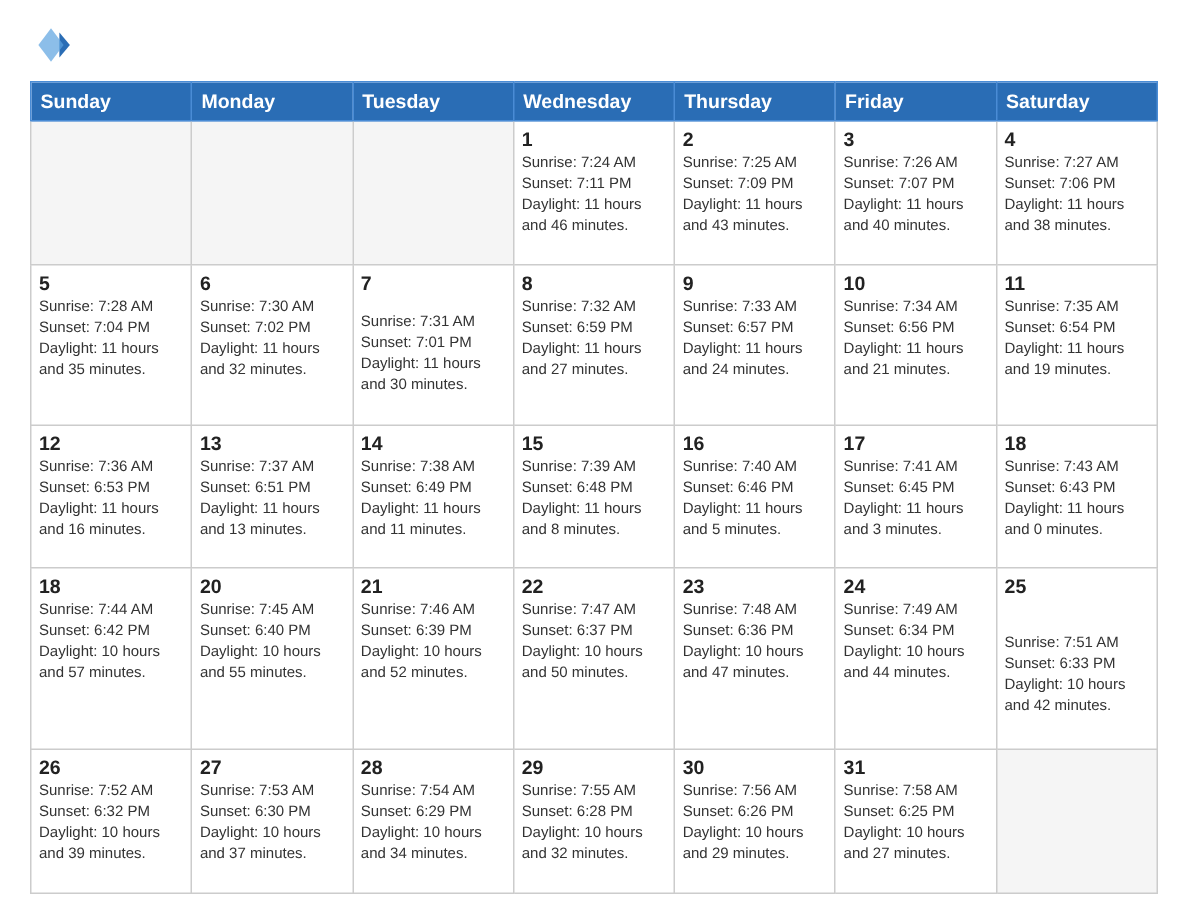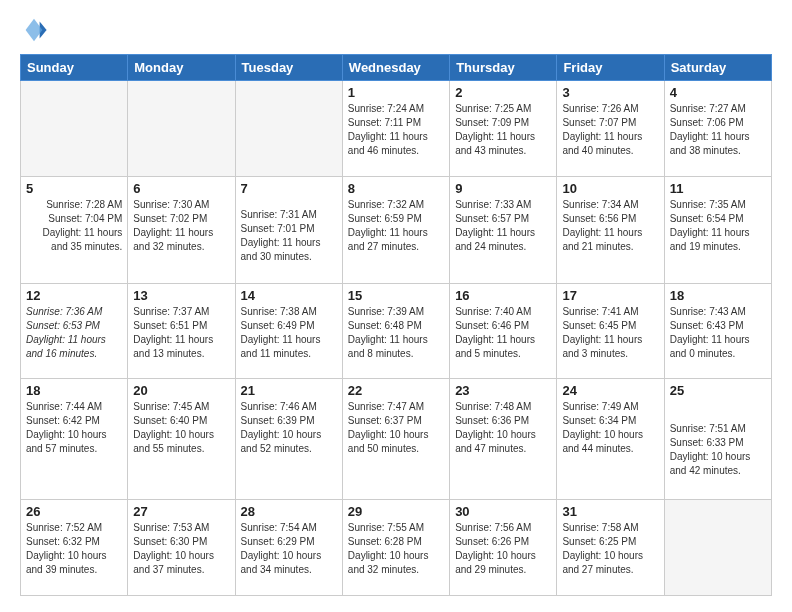--- a/index.html
+++ b/index.html
@@ -158,21 +158,21 @@
             <span class="day-num">4</span>
             <div class="day-info" style="white-space: pre-line;">Sunrise: 7:27 AM
 Sunset: 7:06 PM
 Daylight: 11 hours
 and 38 minutes.</div>
           </td>
         </tr>
         <tr>
           <td>
             <span class="day-num">5</span>
-            <div class="day-info" style="white-space: pre-line; text-align: right;">Sunrise: 7:28 AM
+            <div class="day-info" style="white-space: pre-line;">Sunrise: 7:28 AM
 Sunset: 7:04 PM
 Daylight: 11 hours
 and 35 minutes.</div>
           </td>
           <td>
             <span class="day-num">6</span>
             <div class="day-info" style="white-space: pre-line;">Sunrise: 7:30 AM
 Sunset: 7:02 PM
 Daylight: 11 hours
 and 32 minutes.</div>
@@ -209,21 +209,21 @@
             <span class="day-num">11</span>
             <div class="day-info" style="white-space: pre-line;">Sunrise: 7:35 AM
 Sunset: 6:54 PM
 Daylight: 11 hours
 and 19 minutes.</div>
           </td>
         </tr>
         <tr>
           <td>
             <span class="day-num">12</span>
-            <div class="day-info" style="white-space: pre-line; font-style: italic;">Sunrise: 7:36 AM
+            <div class="day-info" style="white-space: pre-line;">Sunrise: 7:36 AM
 Sunset: 6:53 PM
 Daylight: 11 hours
 and 16 minutes.</div>
           </td>
           <td>
             <span class="day-num">13</span>
             <div class="day-info" style="white-space: pre-line;">Sunrise: 7:37 AM
 Sunset: 6:51 PM
 Daylight: 11 hours
 and 13 minutes.</div>

